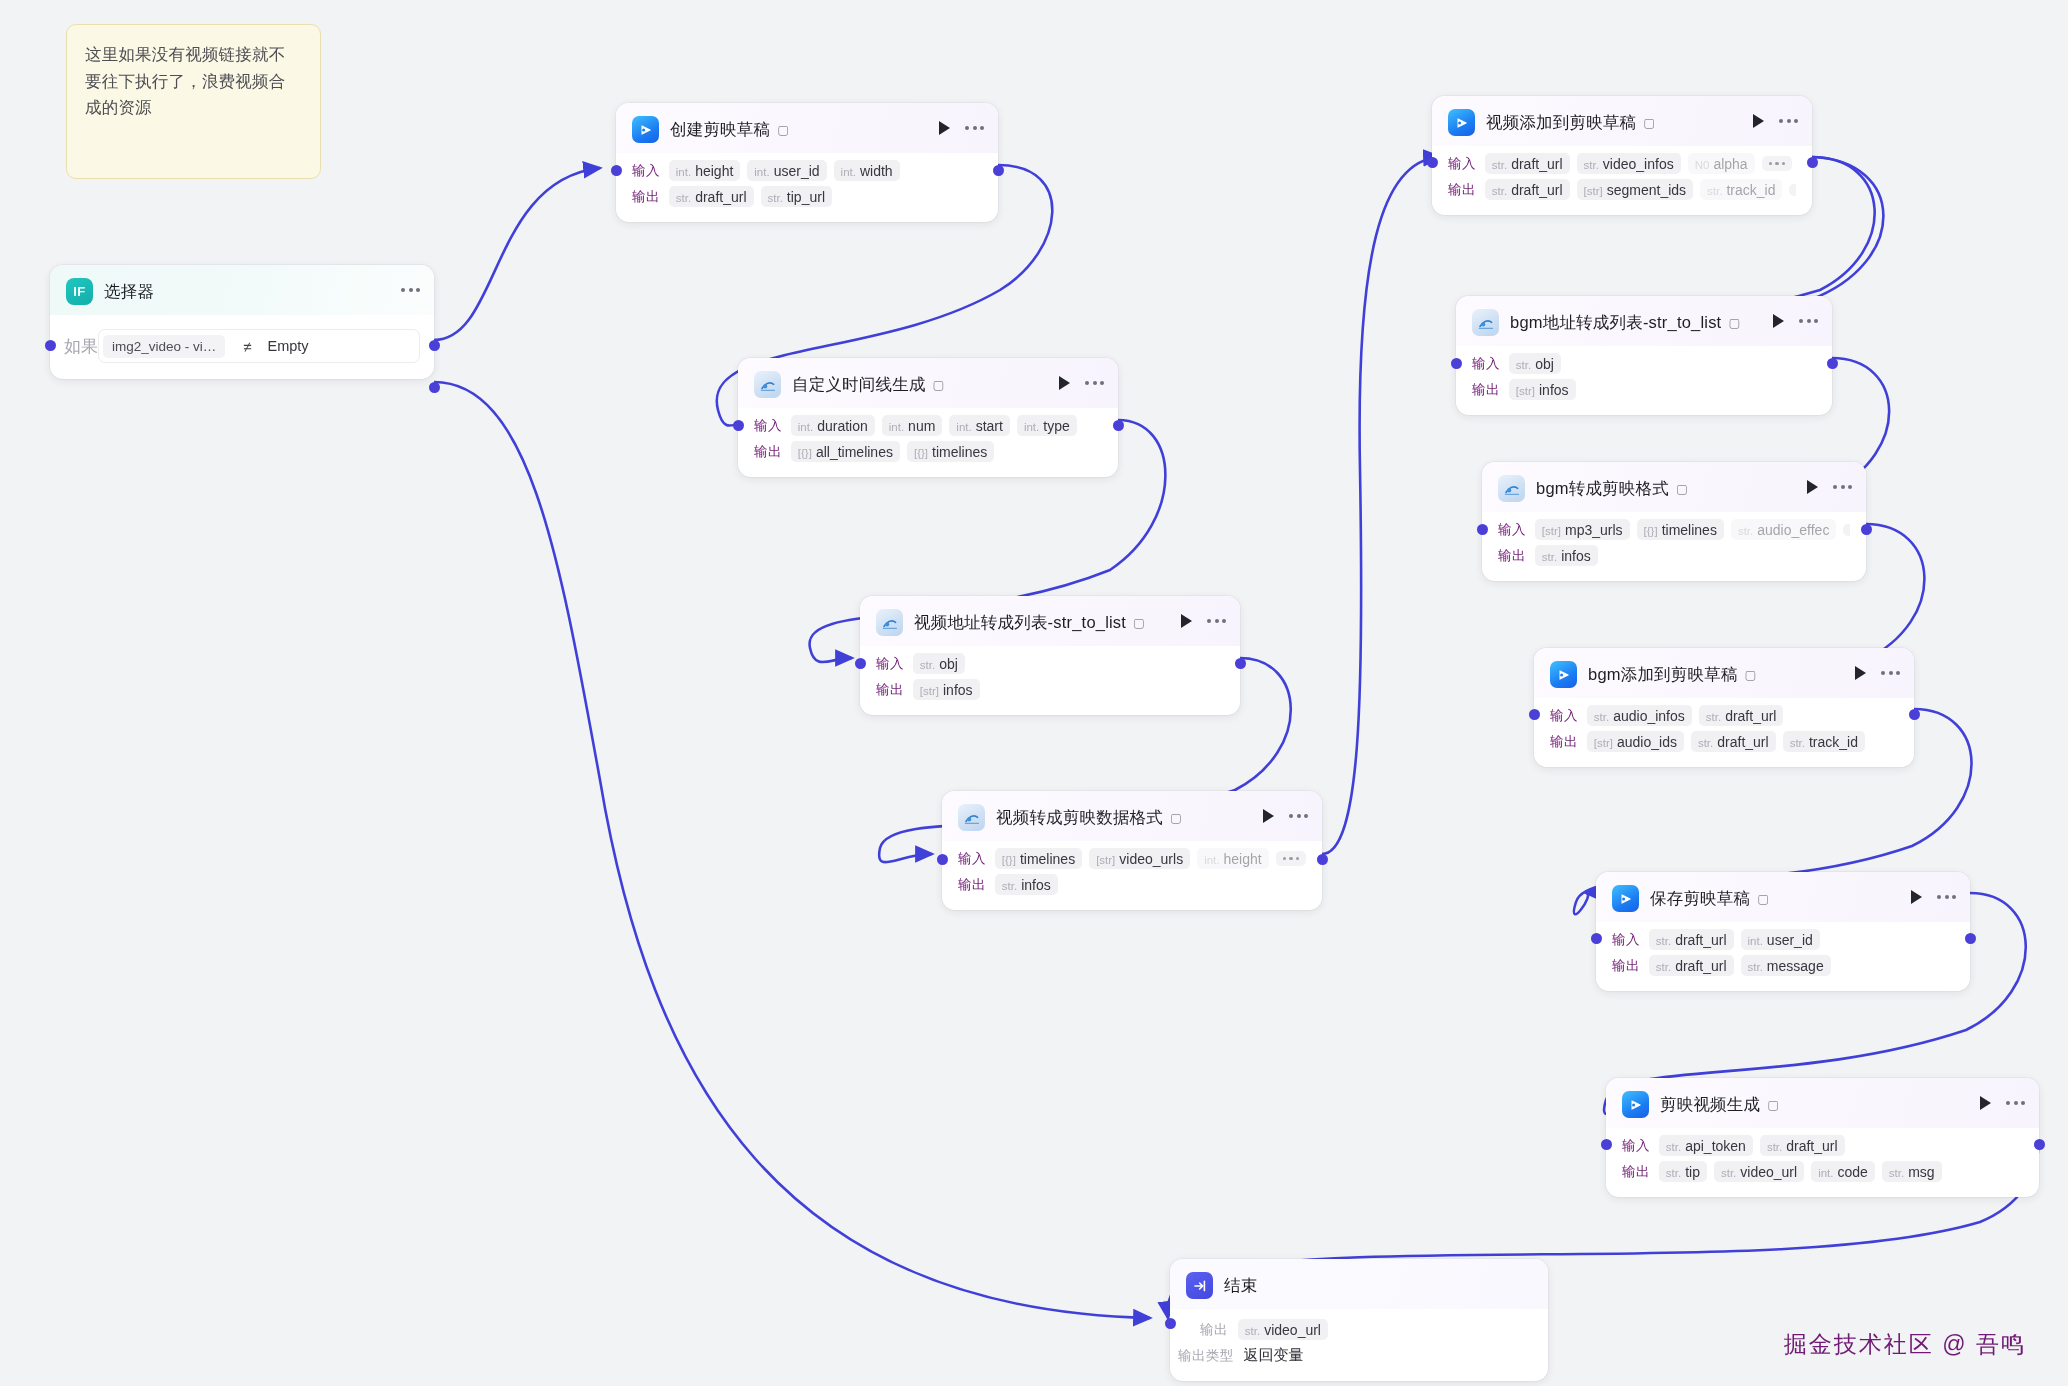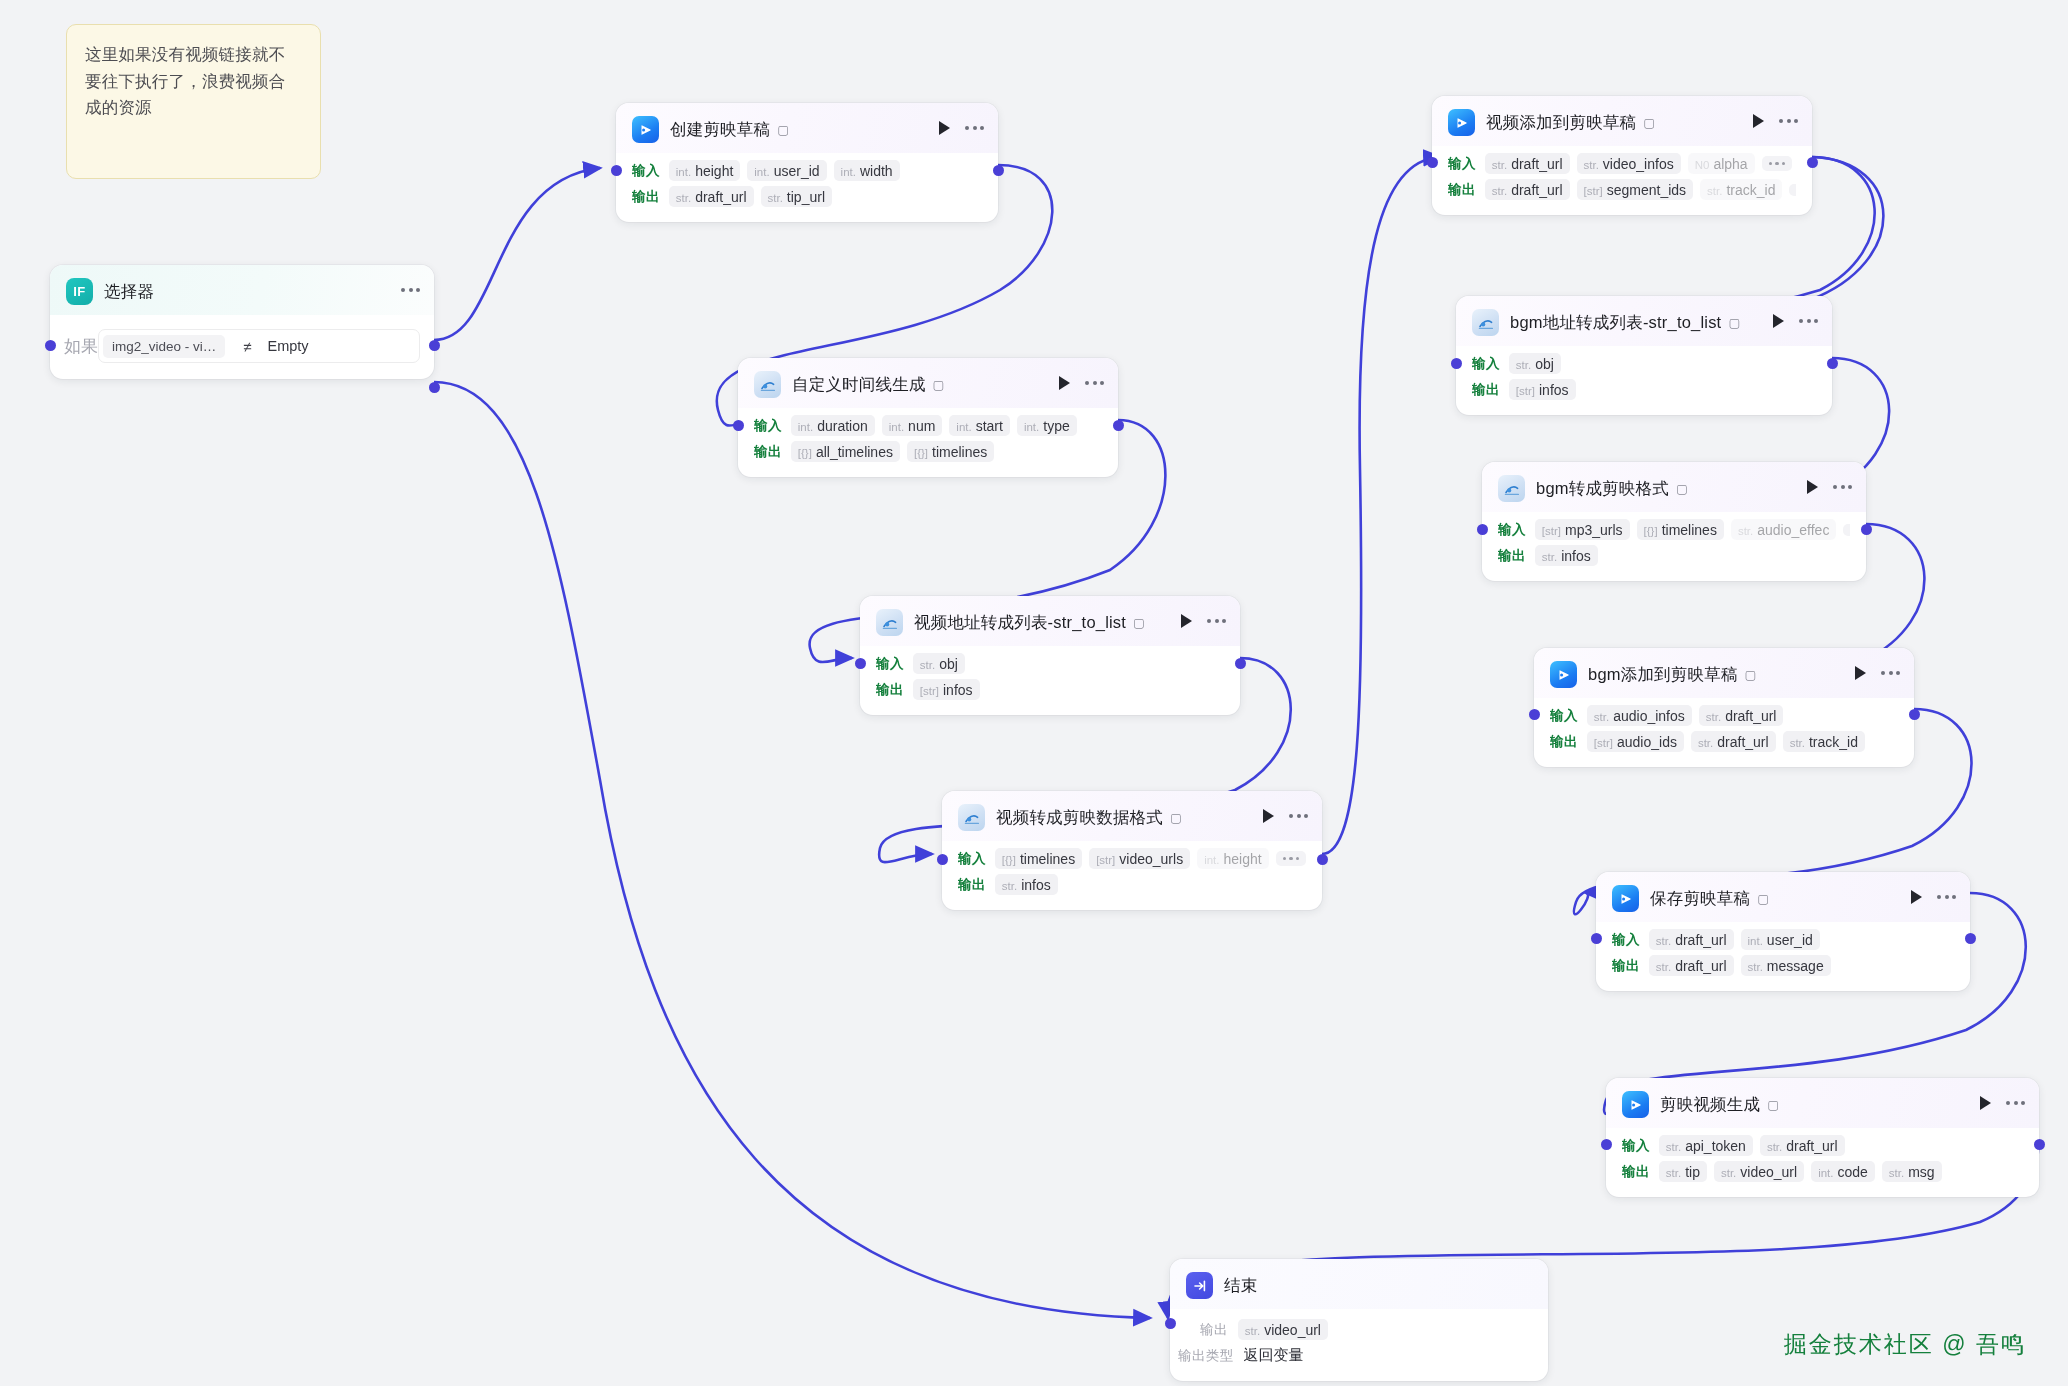--- a/index.html
+++ b/index.html
@@ -104,24 +104,23 @@
   .dots i { width: 4px; height: 4px; border-radius: 50%; background: #6e707b; display:block; }
 
   .node-body { padding: 2px 16px 15px 16px; }
   .io-row {
     display: flex; align-items: center;
     margin-top: 5px;
     flex-wrap: nowrap;
     overflow: hidden;
   }
   .io-label {
-    color: #15803d; font-size: 13.5px;
+    color: #701a75; font-size: 13.5px;
     flex: 0 0 auto; margin-right: 9px;
     letter-spacing: .4px;
-    font-weight: bold;
   }
   .chip {
     display: inline-flex; align-items: baseline;
     background: #f1f1f4;
     border-radius: 5px;
     padding: 2.5px 7px;
     margin-right: 7px;
     white-space: nowrap;
     flex: 0 0 auto;
   }
@@ -183,21 +182,21 @@
   .end-body { padding: 4px 16px 16px 30px; }
   .end-row { display:flex; align-items:center; margin-top:6px; }
   .end-key { color:#a6a7b0; font-size:13.5px; margin-right:10px; letter-spacing:.4px;}
   .end-val { color:#2a2b33; font-size:15px; }
 
   
   .watermark {
     position: absolute;
     right: 42px; bottom: 26px;
     font-size: 23px;
-    color: #15803d;
+    color: #701a75;
     letter-spacing: 2px;
     z-index: 5;
     white-space: nowrap;
   }
 
   
   .node-icon svg { display:block; }
 </style>
 </head>
 <body>

